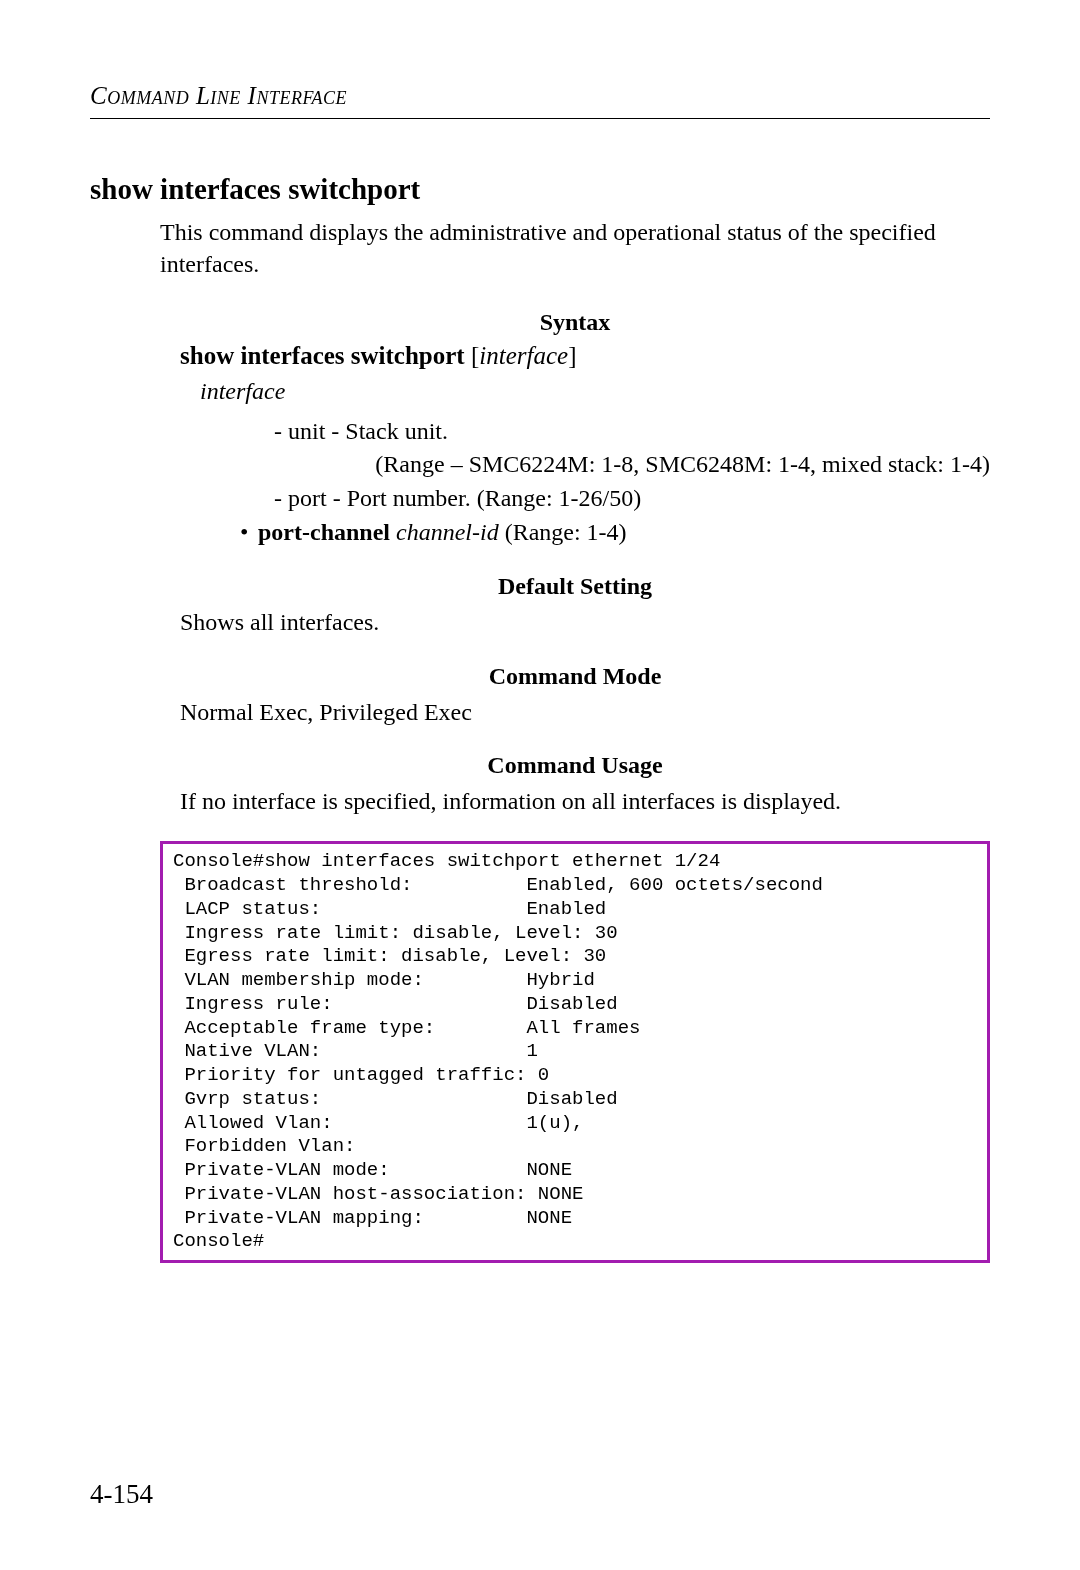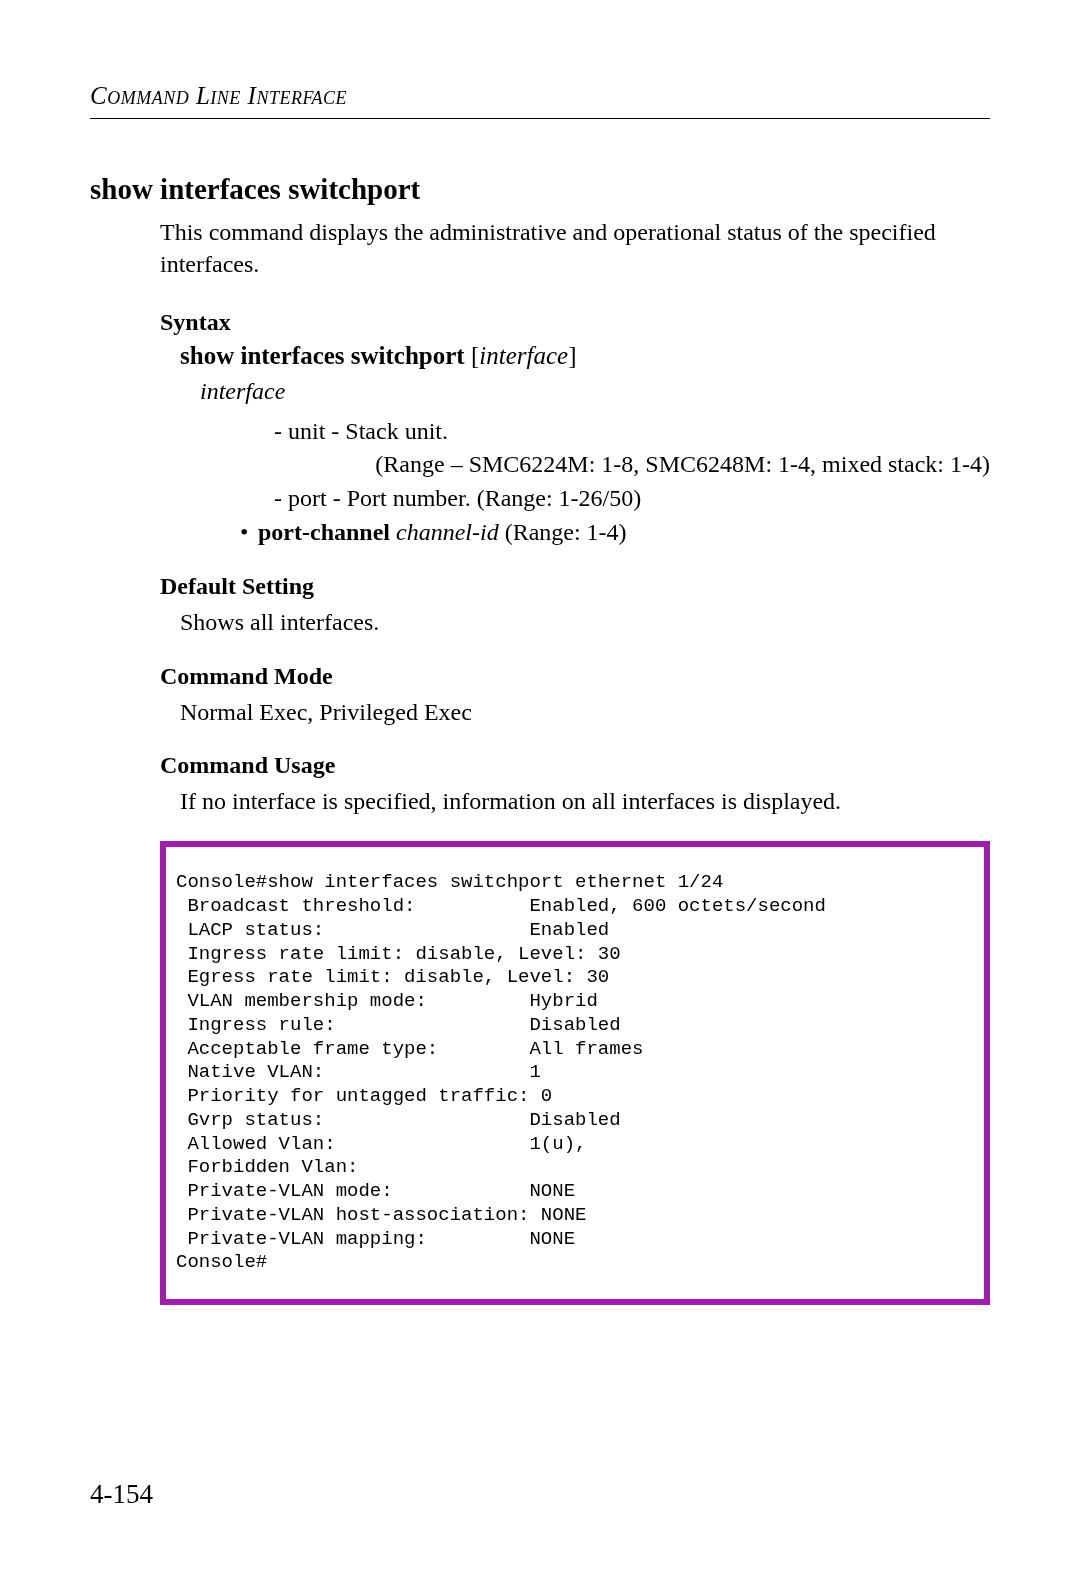--- a/index.html
+++ b/index.html
@@ -39,20 +39,21 @@
       font-size: 24px;
       line-height: 1.35;
       margin-left: 70px;
       margin-bottom: 28px;
     }
     .section-heading {
       font-size: 24px;
       font-weight: bold;
       margin-left: 70px;
       margin-bottom: 6px;
+      text-align: center;
     }
     .syntax-line {
       font-size: 25px;
       margin-left: 90px;
       margin-bottom: 8px;
     }
     .syntax-cmd {
       font-weight: bold;
     }
     .syntax-arg {
@@ -107,22 +108,22 @@
       line-height: 1.35;
     }
     .example-intro {
       font-size: 24px;
       margin-left: 70px;
       margin-bottom: 10px;
     }
     .console-block {
       margin-left: 70px;
       margin-right: 0;
-      border: 6px solid #a21caf;
-      padding: 24px 10px;
+      border: 3px solid #a21caf;
+      padding: 6px 10px;
       font-family: "Courier New", Courier, monospace;
       font-size: 19px;
       line-height: 1.25;
       white-space: pre;
     }
     .page-number {
       position: absolute;
       bottom: 60px;
       left: 90px;
       font-size: 27px;

